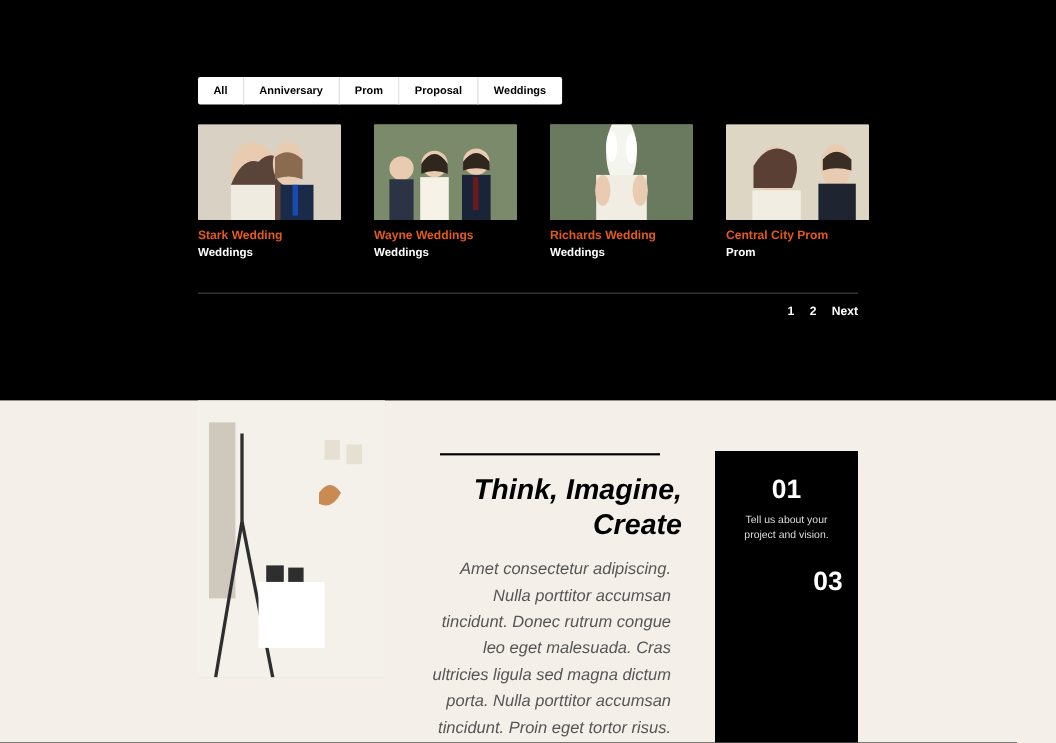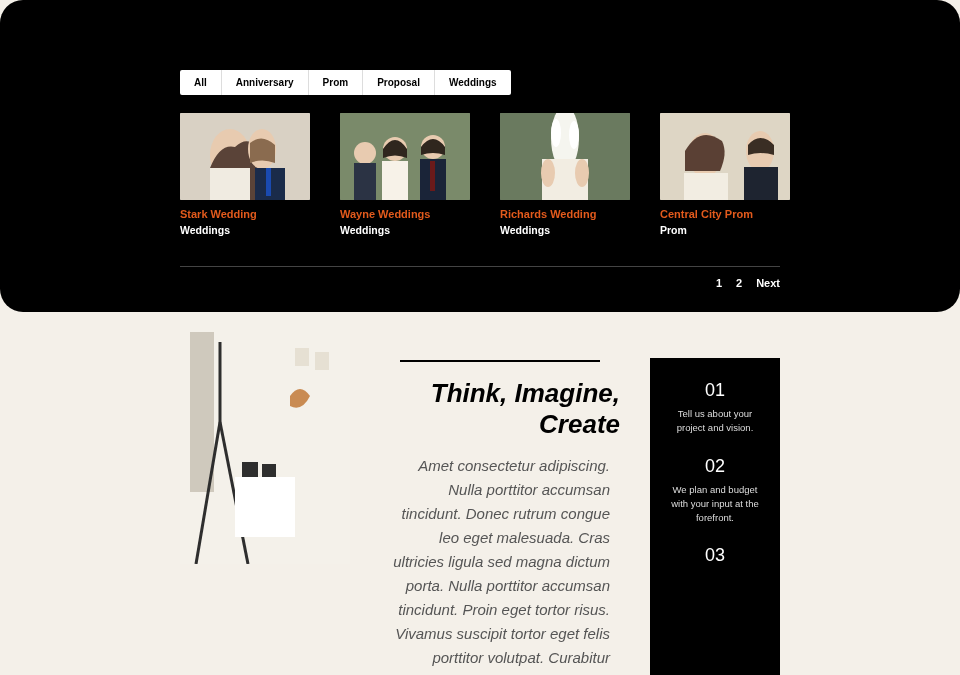--- a/index.html
+++ b/index.html
@@ -9,22 +9,21 @@
     width: 960px;
     height: 675px;
     overflow: hidden;
   }
 
   
   .portfolio {
     background: #000;
     padding: 70px 180px 0 180px;
     position: relative;
-    height: 312px;
-    border-radius: 23px;
+    height: 364px;
   }
   .filter-tabs {
     display: inline-flex;
     background: #fff;
     border-radius: 2px;
   }
   .filter-tab {
     font-size: 10px;
     font-weight: 700;
     color: #000;
@@ -151,24 +150,24 @@
   .steps {
     width: 130px;
     flex-shrink: 0;
     background: #000;
     color: #fff;
     margin-top: 46px;
     padding: 22px 14px;
     text-align: center;
   }
   .step { margin-bottom: 20px; }
-  .step:last-child { margin-bottom: 0; }
+  .step:last-child { margin-bottom: 0; text-align: right; }
   .step-num {
-    font-size: 18px;
-    font-weight: 400;
+    font-size: 24px;
+    font-weight: 700;
     margin-bottom: 6px;
   }
   .step-text {
     font-size: 9.5px;
     line-height: 1.5;
     color: #ddd;
   }
 
   
   svg { display:block; }
@@ -303,21 +302,17 @@
     <div class="about-body">Amet consectetur adipiscing. Nulla porttitor accumsan tincidunt. Donec rutrum congue leo eget malesuada. Cras ultricies ligula sed magna dictum porta. Nulla porttitor accumsan tincidunt. Proin eget tortor risus. Vivamus suscipit tortor eget felis porttitor volutpat. Curabitur aliquet quam id dui posuere blandit. Praesent sapien massa, convallis a pellentesque nec, egestas non nisi. Proin eget tortor risus.</div>
     <div class="learn-btn">LEARN MORE</div>
   </div>
 
   <div class="steps">
     <div class="step">
       <div class="step-num">01</div>
       <div class="step-text">Tell us about your project and vision.</div>
     </div>
     <div class="step">
-      <div class="step-num">02</div>
-      <div class="step-text">We plan and budget with your input at the forefront.</div>
-    </div>
-    <div class="step">
       <div class="step-num">03</div>
     </div>
   </div>
 
 </div>
 
 </body></html>

